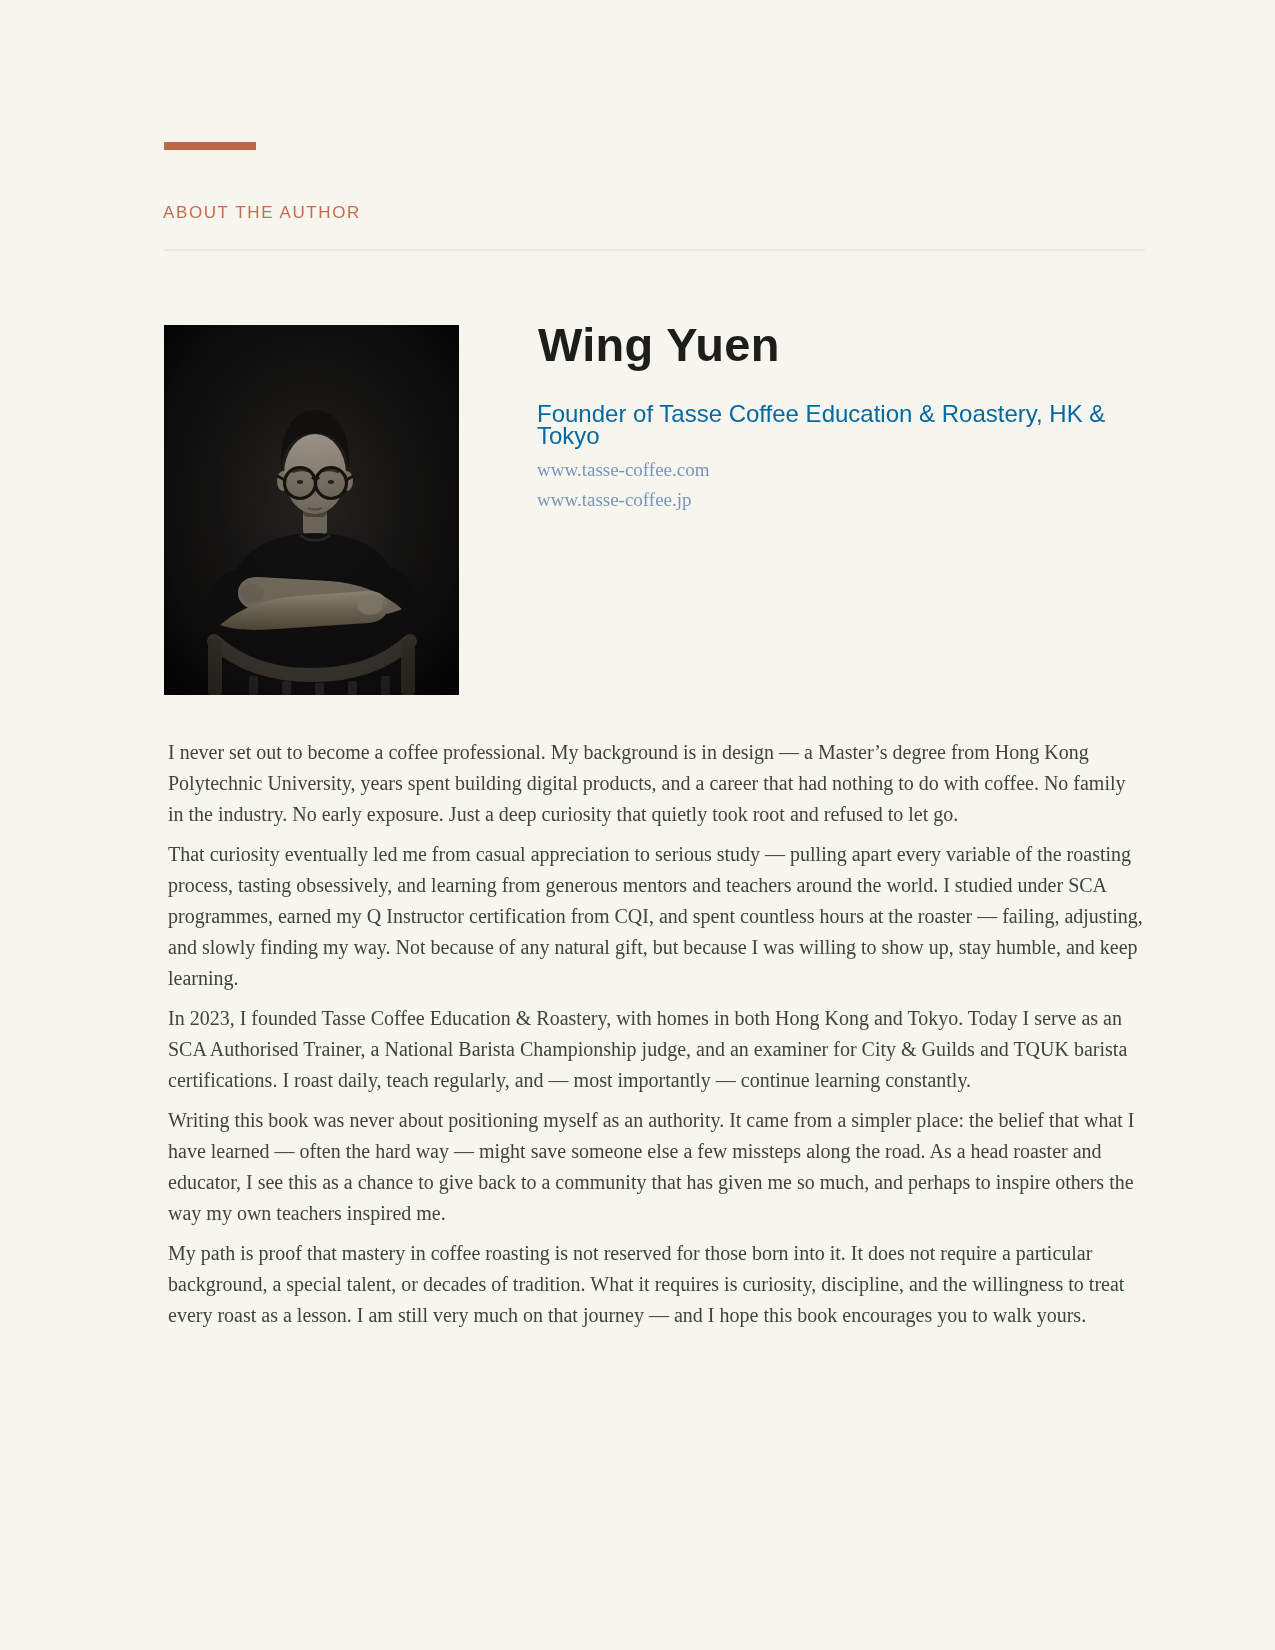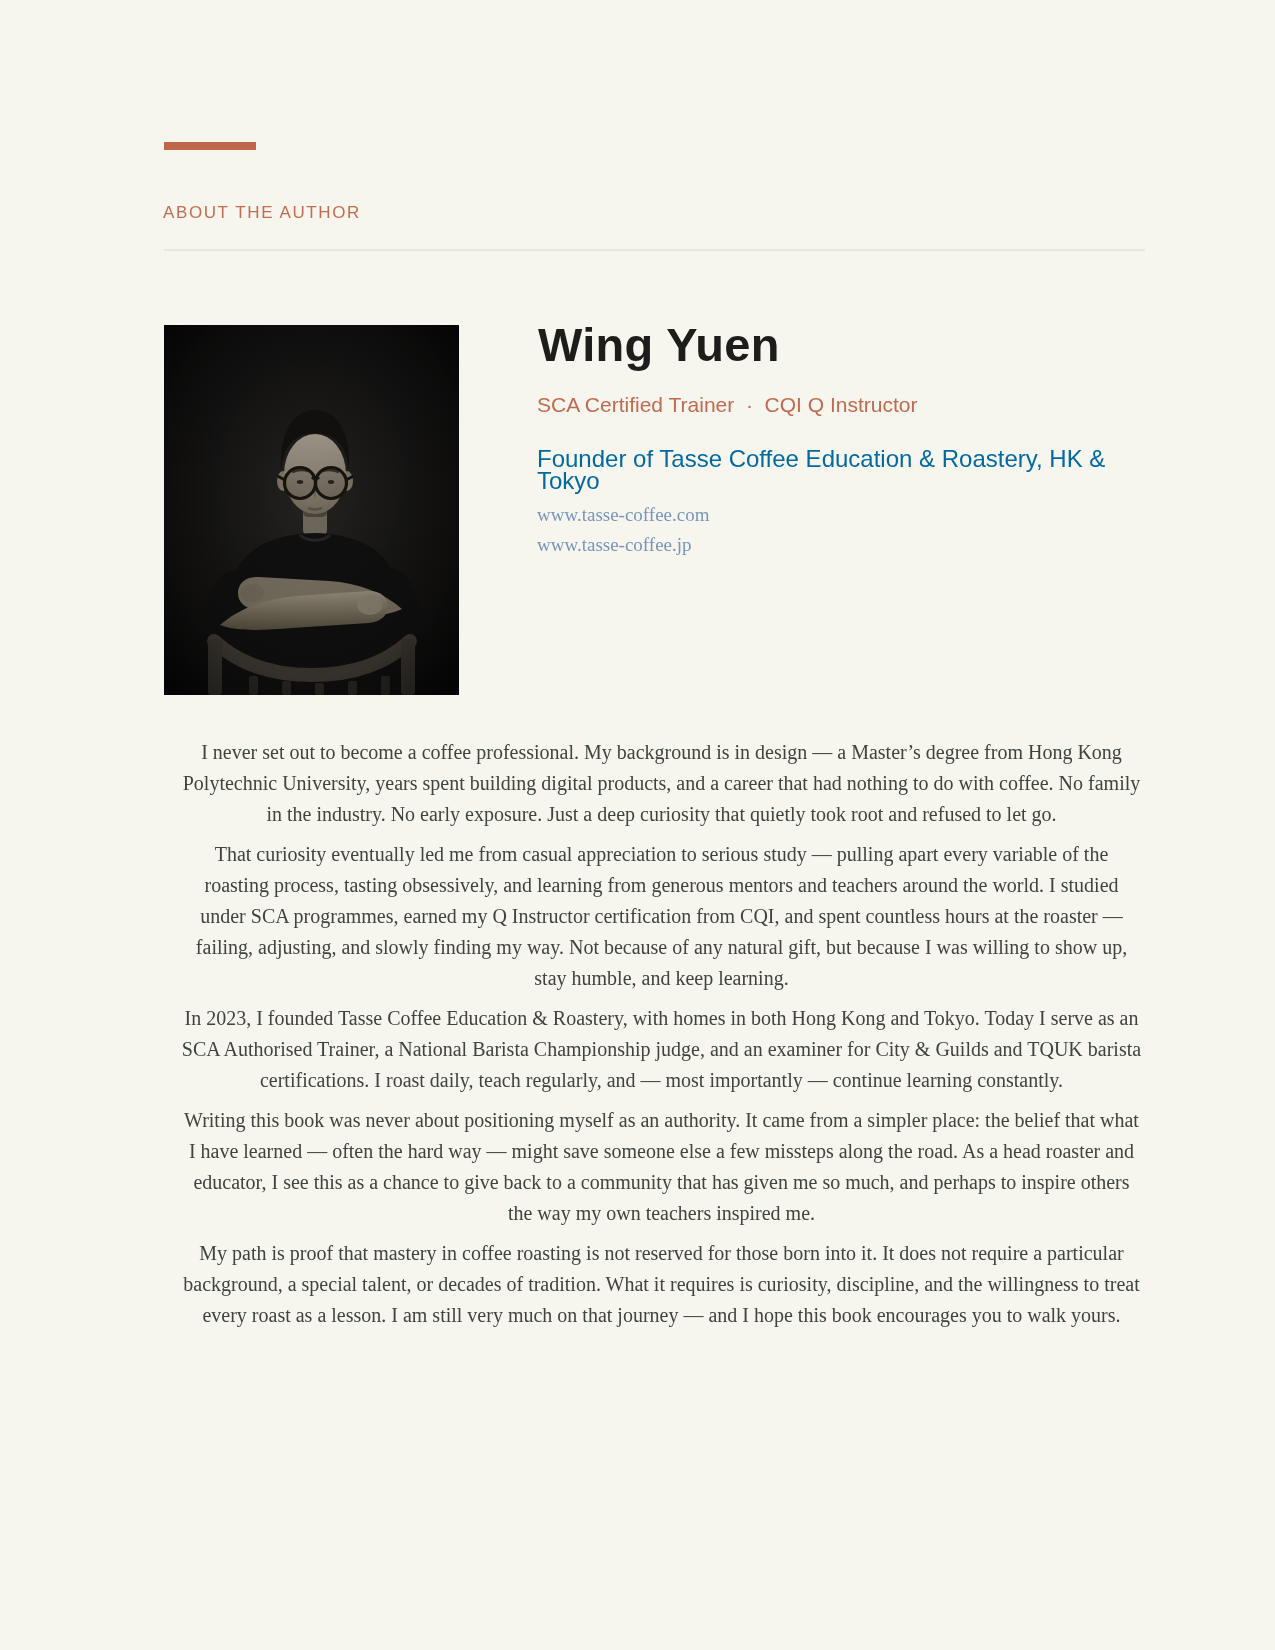--- a/index.html
+++ b/index.html
@@ -91,22 +91,21 @@
     position: absolute;
     left: 164px;
     top: 737px;
     width: 979px;
     font-family: "Liberation Serif", serif;
     font-size: 20px;
     line-height: 31px;
     color: #3f4440;
   }
   .bio p {
-    margin: 0 0 9px 16px;
-    text-align: center;
+    margin: 0 0 9px 4px;
   }
 </style>
 </head>
 <body>
 
 <div class="page">
 
   <div class="accent-bar"></div>
 
   <div class="eyebrow">ABOUT THE AUTHOR</div>
@@ -176,21 +175,20 @@
       <rect x="151" y="358" width="9" height="12" rx="2" fill="#2c2925"></rect>
       <rect x="184" y="356" width="9" height="14" rx="2" fill="#2c2925"></rect>
       <rect x="217" y="351" width="9" height="19" rx="2" fill="#2c2925"></rect>
 
       <rect x="0" y="0" width="295" height="370" fill="url(#vignette)"></rect>
     </svg>
   </div>
 
   <div class="info">
     <h1 class="author-name">Wing Yuen</h1>
-    <div class="credentials">SCA Certified Trainer  ·  CQI Q Instructor</div>
     <div class="role">Founder of Tasse Coffee Education &amp; Roastery, HK &amp; Tokyo</div>
     <div class="links">
       <a href="#">www.tasse-coffee.com</a>
       <a href="#">www.tasse-coffee.jp</a>
     </div>
   </div>
 
   <div class="bio">
     <p>I never set out to become a coffee professional. My background is in design — a Master’s degree from Hong Kong Polytechnic University, years spent building digital products, and a career that had nothing to do with coffee. No family in the industry. No early exposure. Just a deep curiosity that quietly took root and refused to let go.</p>
     <p>That curiosity eventually led me from casual appreciation to serious study — pulling apart every variable of the roasting process, tasting obsessively, and learning from generous mentors and teachers around the world. I studied under SCA programmes, earned my Q Instructor certification from CQI, and spent countless hours at the roaster — failing, adjusting, and slowly finding my way. Not because of any natural gift, but because I was willing to show up, stay humble, and keep learning.</p>

